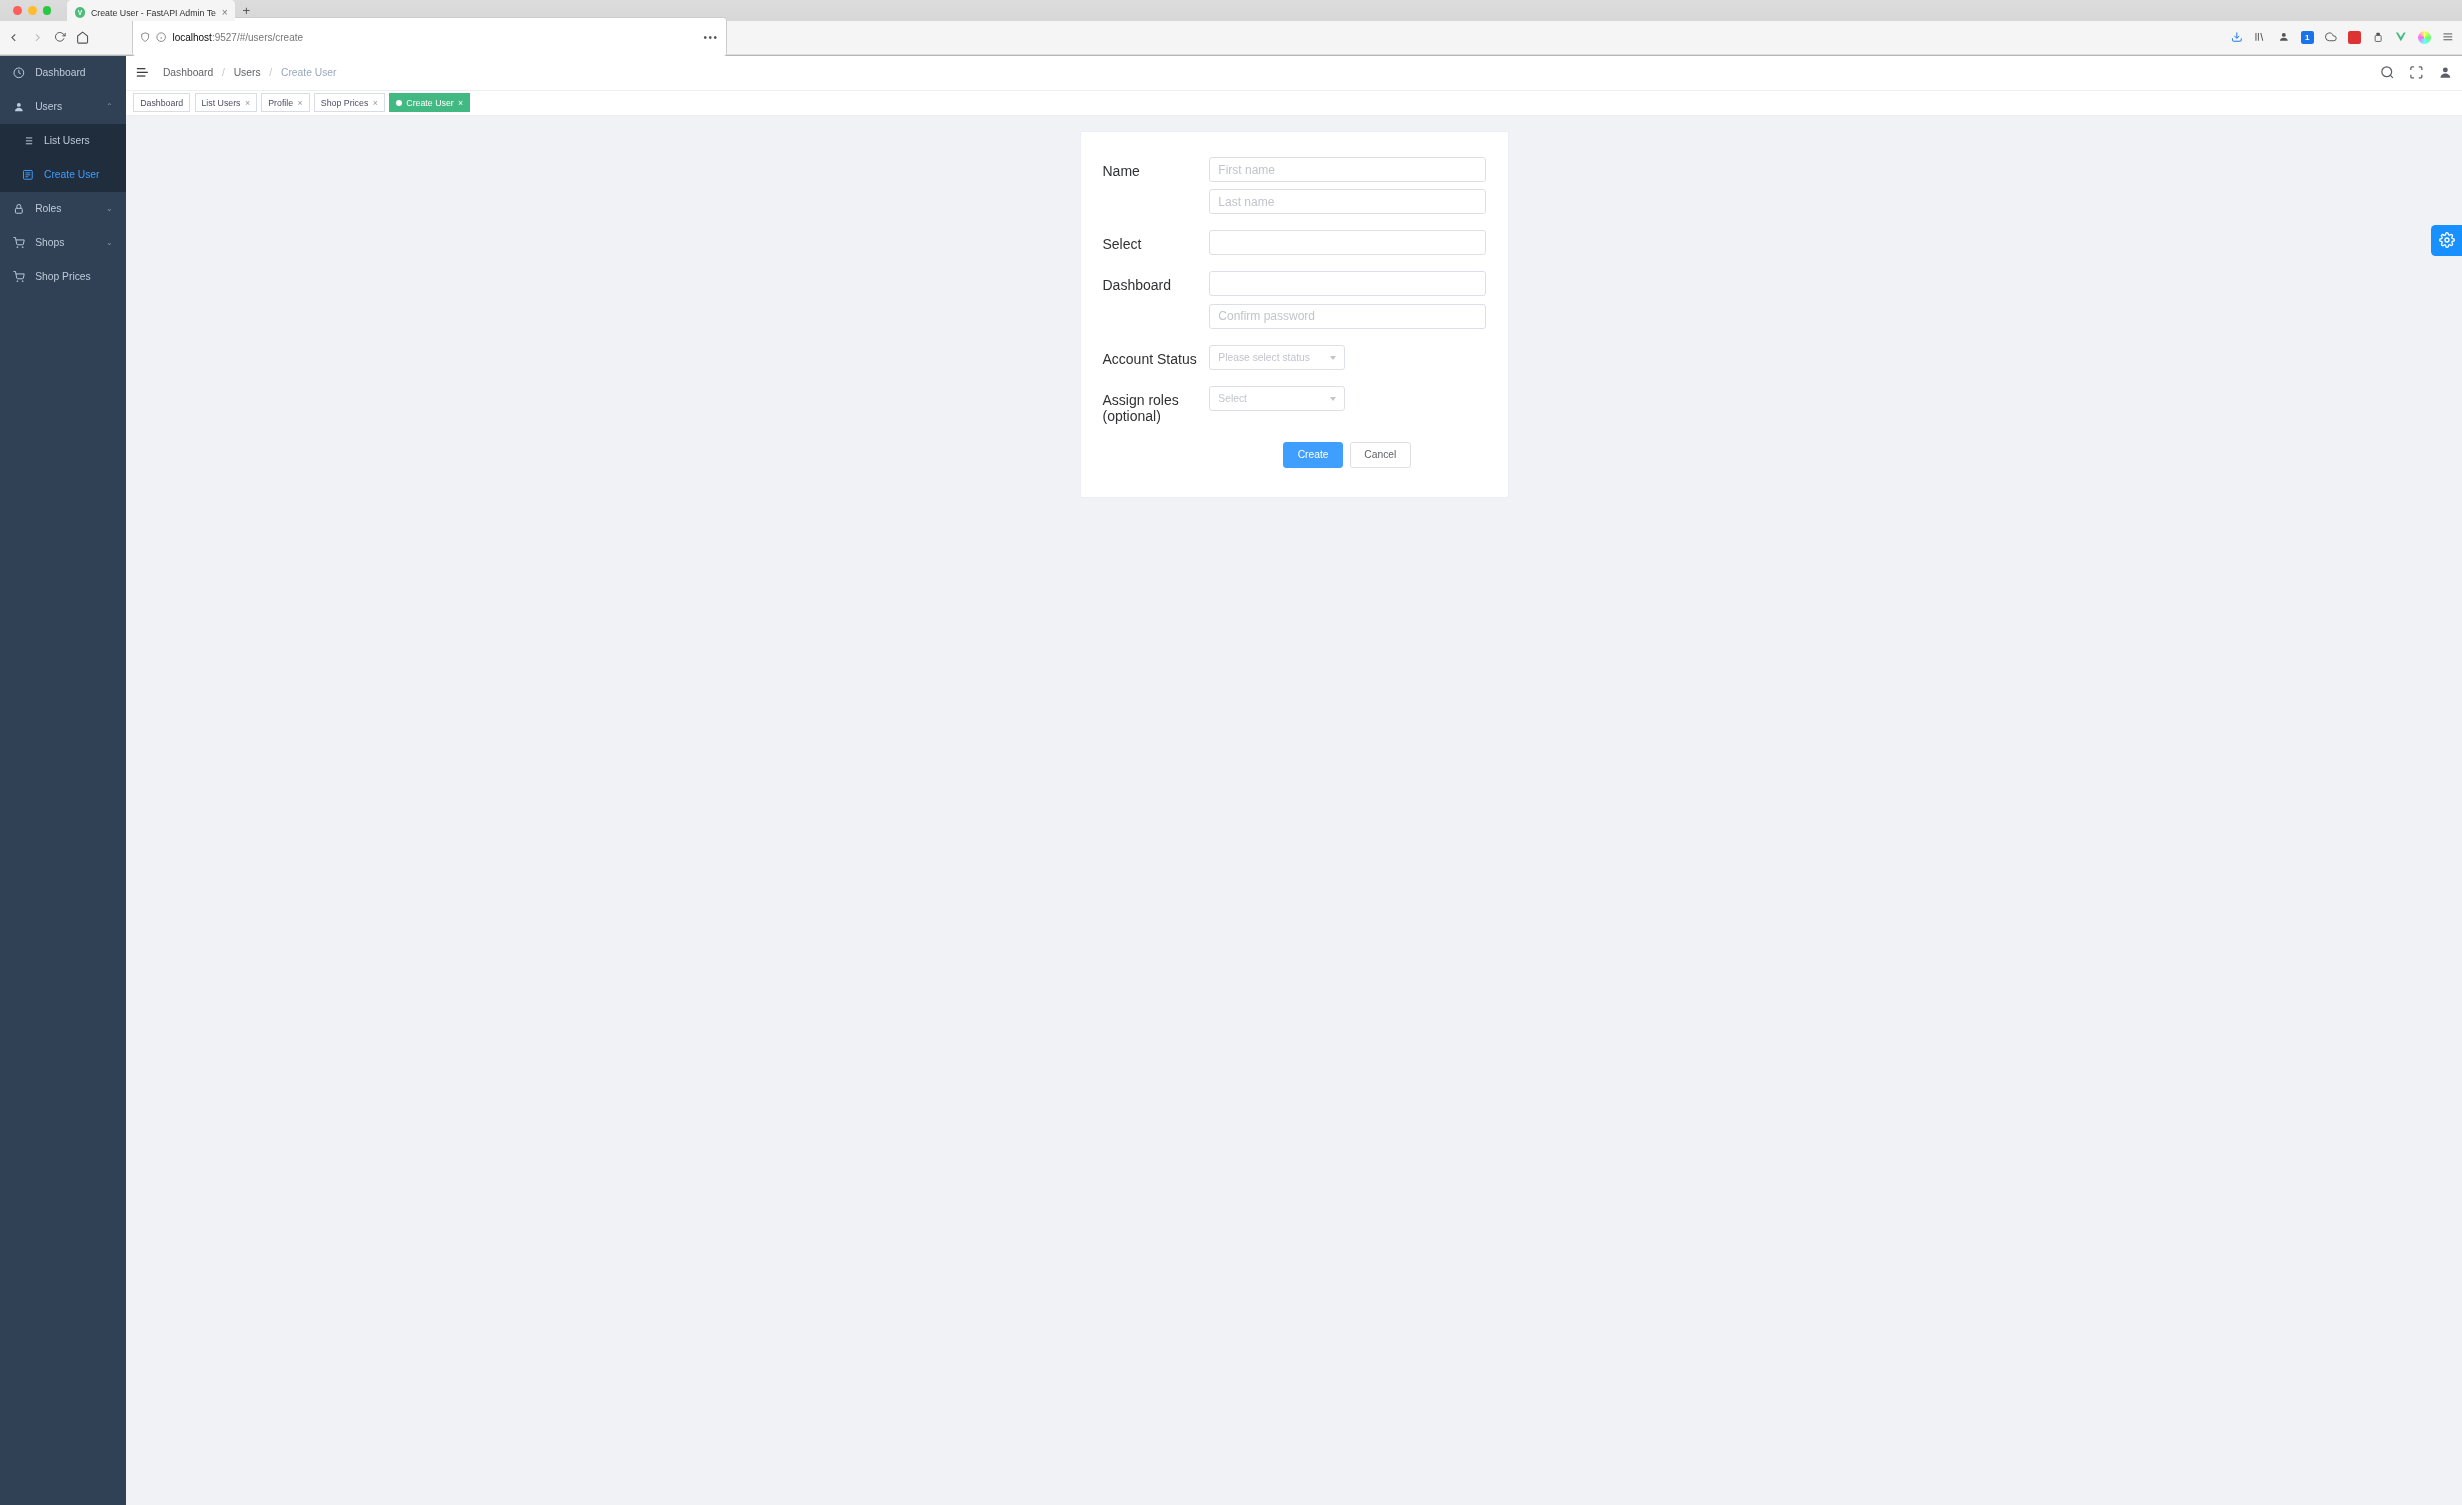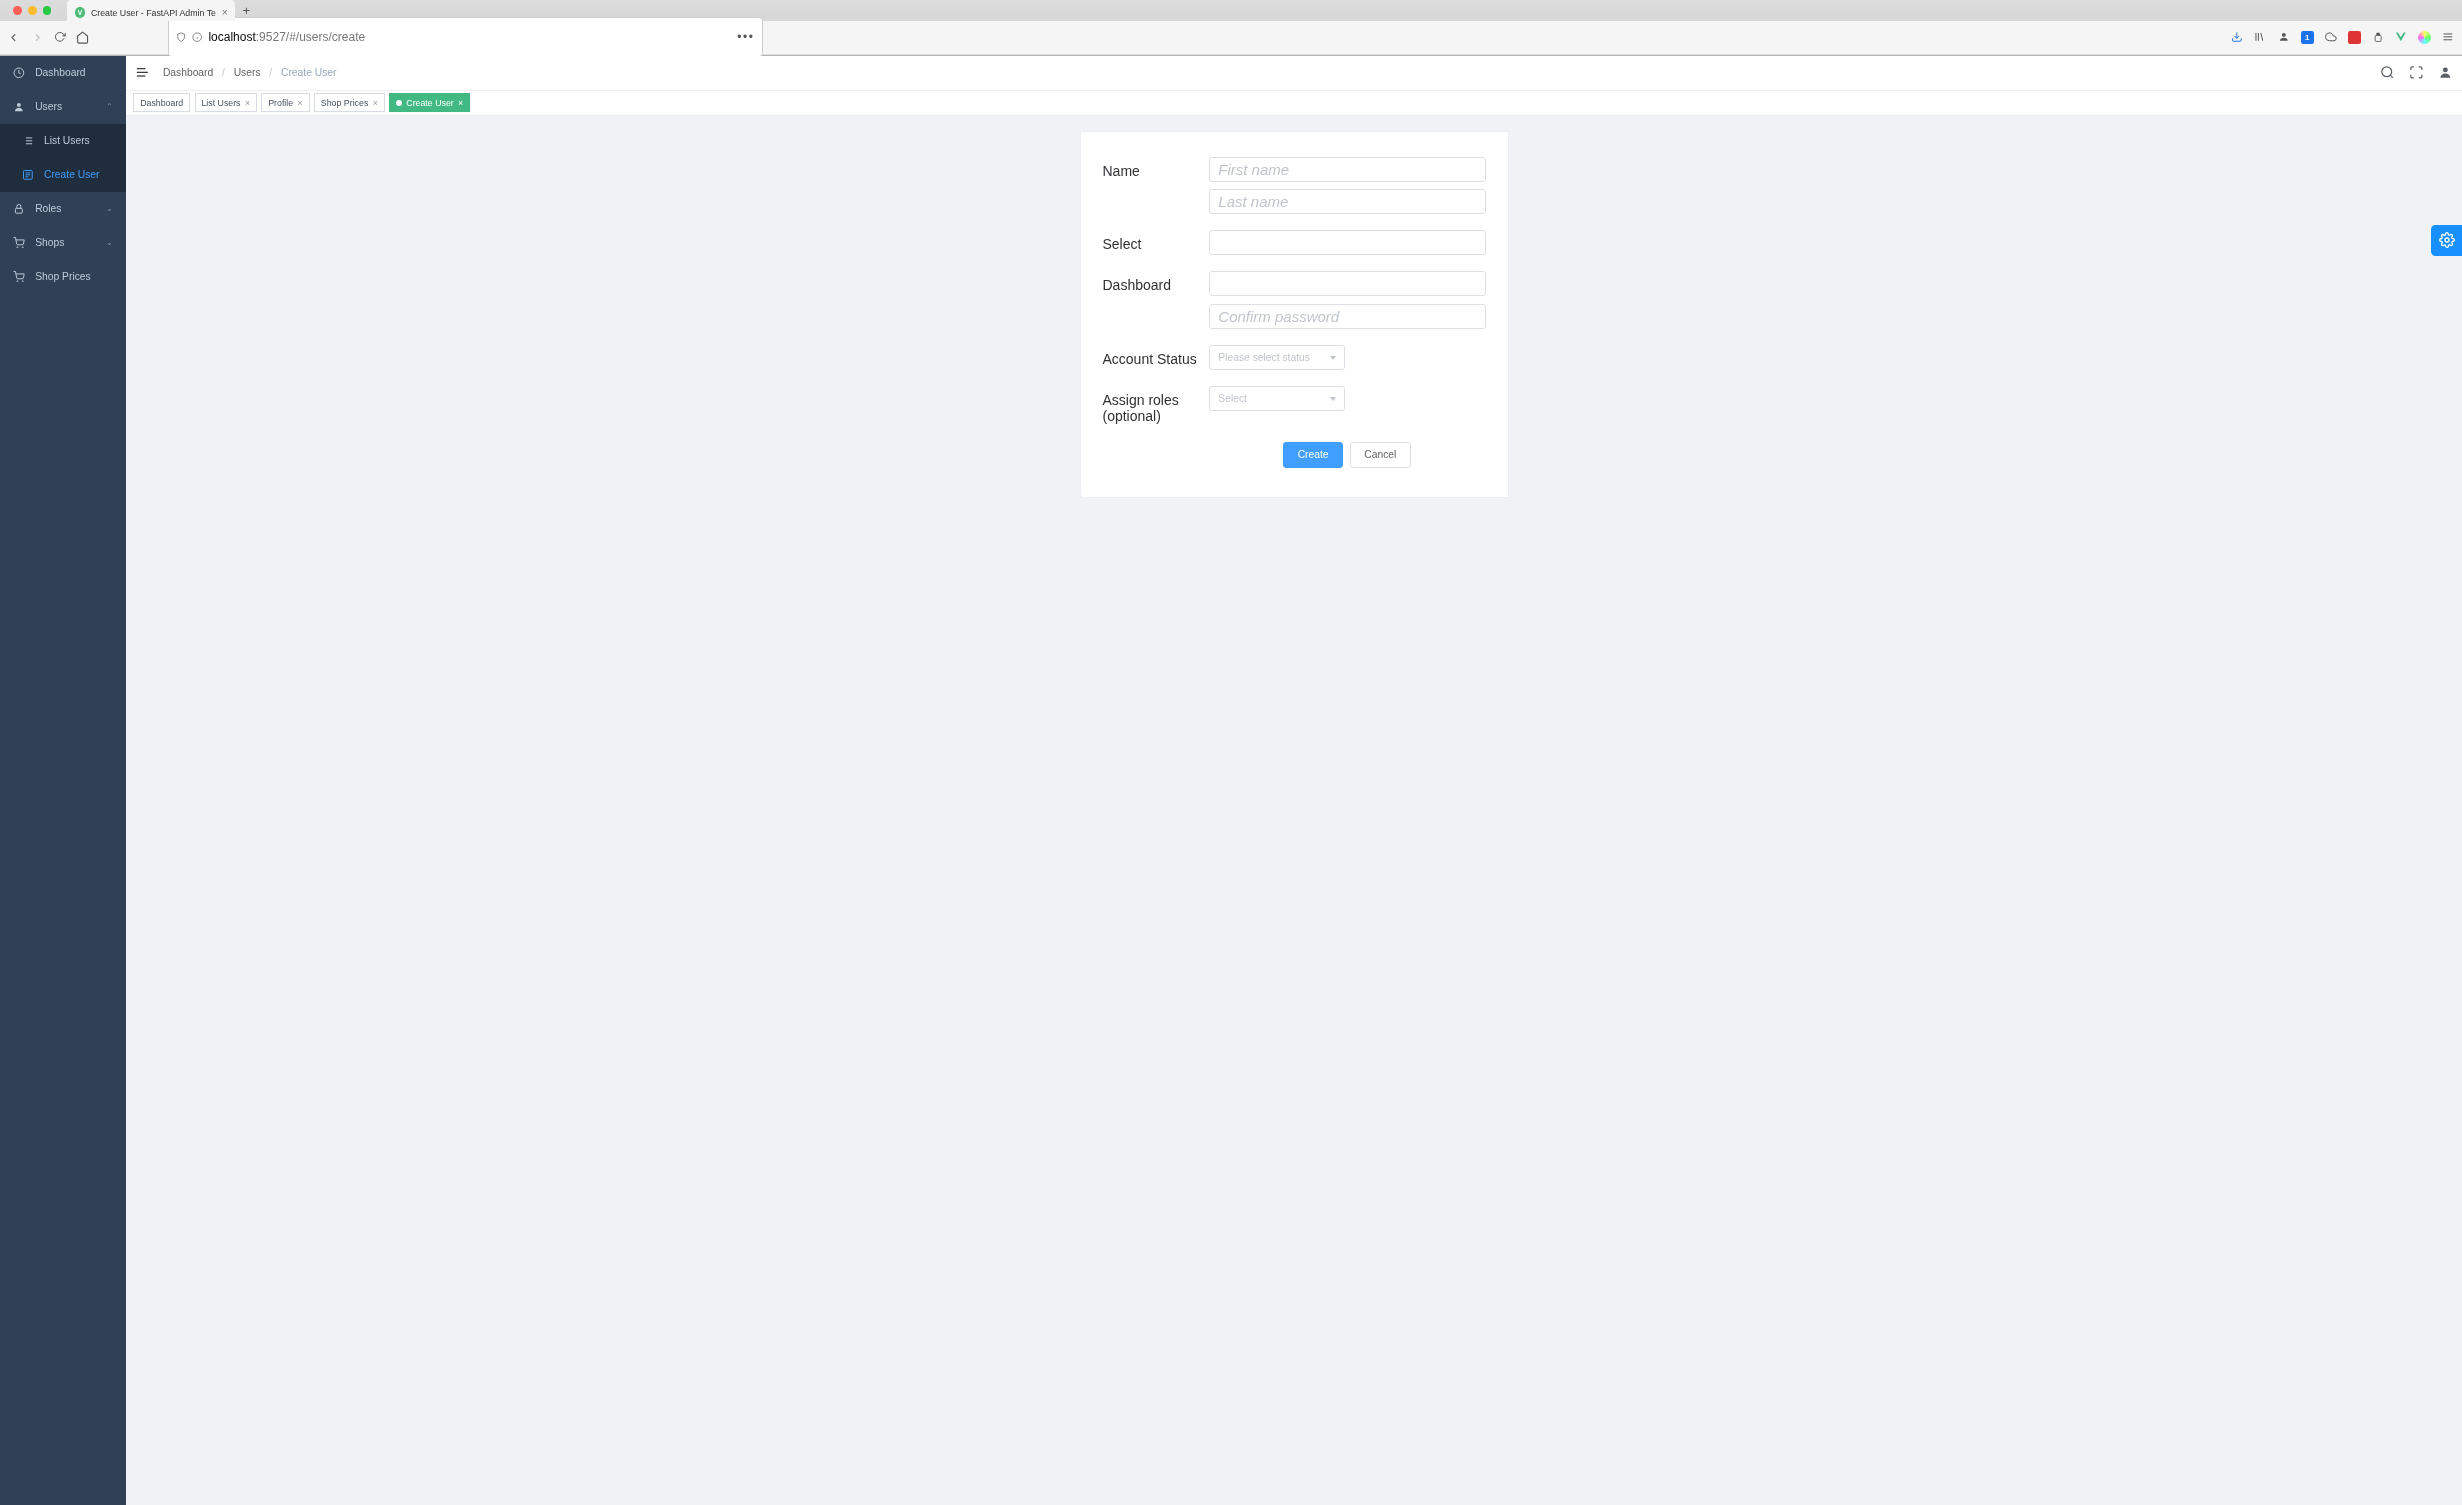--- a/index.html
+++ b/index.html
@@ -11,21 +11,21 @@
 .traffic-lights { display:flex; gap:5.9px; padding:0 7.3px; align-items:center; }
 .traffic-lights span { width:8.8px; height:8.8px; border-radius:50%; display:inline-block; }
 .tl-red{background:#ff5f57;} .tl-yellow{background:#febc2e;} .tl-green{background:#28c840;}
 .tab { background:#f5f5f5; border-top-left-radius:4.4px; border-top-right-radius:4.4px; padding:2.9px 7.3px; display:flex; align-items:flex-end; gap:5.9px; font-size:8.8px; height:20.6px; margin-left:8.8px; min-width:139px; position:relative; }
 .tab .favicon{width:10.3px;height:10.3px;border-radius:50%;background:#4dbd7a;display:flex;align-items:center;justify-content:center;font-size:6.6px;color:#fff;font-weight:bold;}
 .tab .close{color:#777;font-size:10.3px;}
 .newtab{margin-left:7.3px;color:#555;font-size:13.2px;}
 .toolbar { display:flex; align-items:center; padding:2.9px 7.3px; gap:7.3px; background:#f5f5f5; border-bottom:0.7px solid #ddd; height:34px;}
 .nav-btns{display:flex;gap:10.3px;align-items:center;color:#555;}
 .nav-btns .disabled{color:#bbb;}
-.urlbar{flex:0 0 595px;margin-left:71px;display:flex;align-items:center;background:#fff;border:0.7px solid #ccc;border-radius:3.7px;padding:2.9px 7.3px;height:40px;font-size:12px;color:#555;gap:5.9px;}
+.urlbar{flex:0 0 595px;margin-left:35px;display:flex;align-items:center;background:#fff;border:0.7px solid #ccc;border-radius:3.7px;padding:2.9px 7.3px;height:40px;font-size:10px;color:#555;gap:5.9px;}
 .urlbar .shield,.urlbar .info{color:#777;}
 .urlbar .dots{margin-left:auto;color:#555;letter-spacing:1.5px;}
 .url-host{color:#0a0a0a;}
 .url-path{color:#777;}
 .ext-icons{margin-left:auto;display:flex;gap:10.3px;align-items:center;color:#666;}
 .ext-icons span{width:13.2px;height:13.2px;display:flex;align-items:center;justify-content:center;}
 
 
 .app { display:flex; height: calc(100vh - 54px); background:#f0f2f5; }
 .sidebar { width:126px; background:#304156; color:#bfcbd9; display:flex; flex-direction:column; font-size:10.3px; }
@@ -50,21 +50,21 @@
 .tag .x{font-size:8.8px;color:#999;}
 .tag.active .x{color:#fff;}
 
 .content{flex:1;overflow:auto;padding:14.7px 0;background:#f0f2f5;}
 .card{width:429px;margin:0 auto;background:#fff;border:0.7px solid #ebeef5;border-radius:2.2px;padding:25px 22px 29px 22px;}
 .form-row{display:flex;margin-bottom:16px;}
 .form-row.tight{margin-bottom:7.3px;}
 .form-label{width:106px;font-weight:400;color:#303133;font-size:14px;padding-top:5.9px;}
 .form-field{flex:1;}
 .form-row.centered .form-field{display:flex;justify-content:flex-start;}
-.text-input{width:100%;height:25px;border:0.7px solid #dcdfe6;border-radius:2.9px;padding:0 8.8px;font-size:15px;color:#606266;font-style:italic;}
+.text-input{width:100%;height:25px;border:0.7px solid #dcdfe6;border-radius:2.9px;padding:0 8.8px;font-size:12px;color:#606266;}
 .text-input::placeholder{color:#c0c4cc;}
 .select-box{width:136px;height:25px;border:0.7px solid #dcdfe6;border-radius:2.9px;padding:0 22px 0 8.8px;font-size:10.3px;color:#c0c4cc;display:flex;align-items:center;position:relative;background:#fff;cursor:pointer;}
 .select-box::after{content:"";position:absolute;right:7.3px;top:10.3px;border-left:3.7px solid transparent;border-right:3.7px solid transparent;border-top:4.4px solid #c0c4cc;}
 .btn-row{display:flex;gap:7.3px;justify-content:center;padding-left:106px;margin-top:18px;}
 .btn{padding:6.6px 13.2px;border-radius:2.9px;font-size:10.3px;cursor:pointer;border:0.7px solid #dcdfe6;background:#fff;color:#606266;}
 .btn.primary{background:#409eff;border-color:#409eff;color:#fff;}
 
 .settings-fab{position:absolute;right:0;top:169px;width:31px;height:31px;background:#1890ff;border-top-left-radius:4.4px;border-bottom-left-radius:4.4px;display:flex;align-items:center;justify-content:center;color:#fff;font-size:14.7px;cursor:pointer;}
 
 svg{display:block;}

